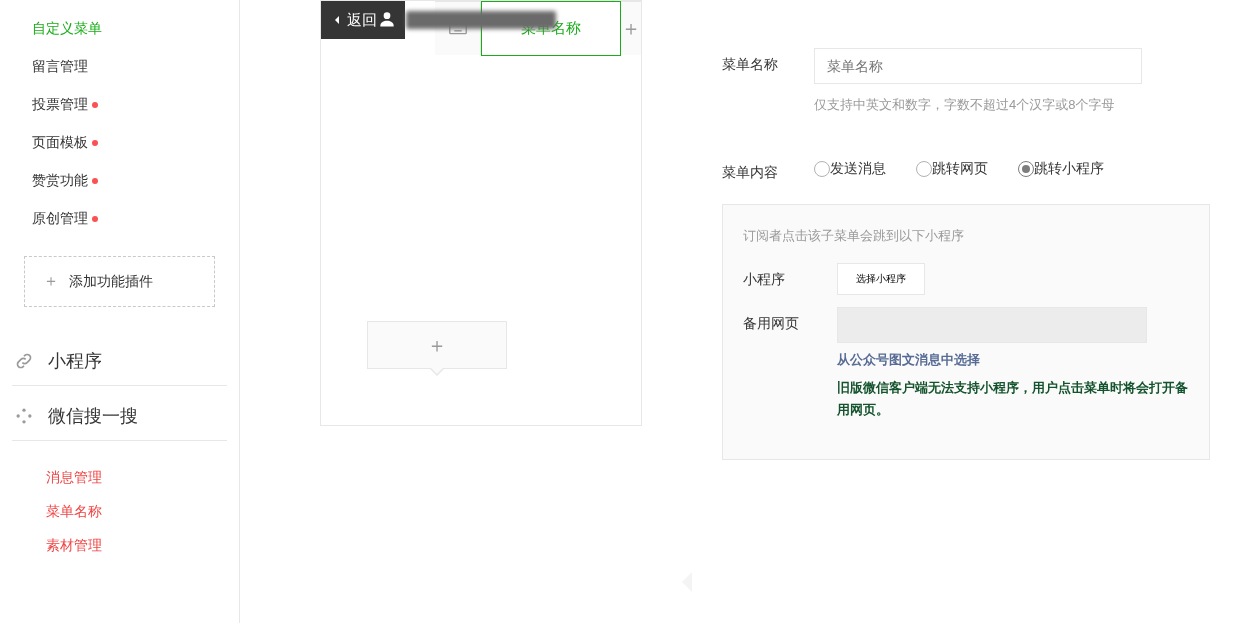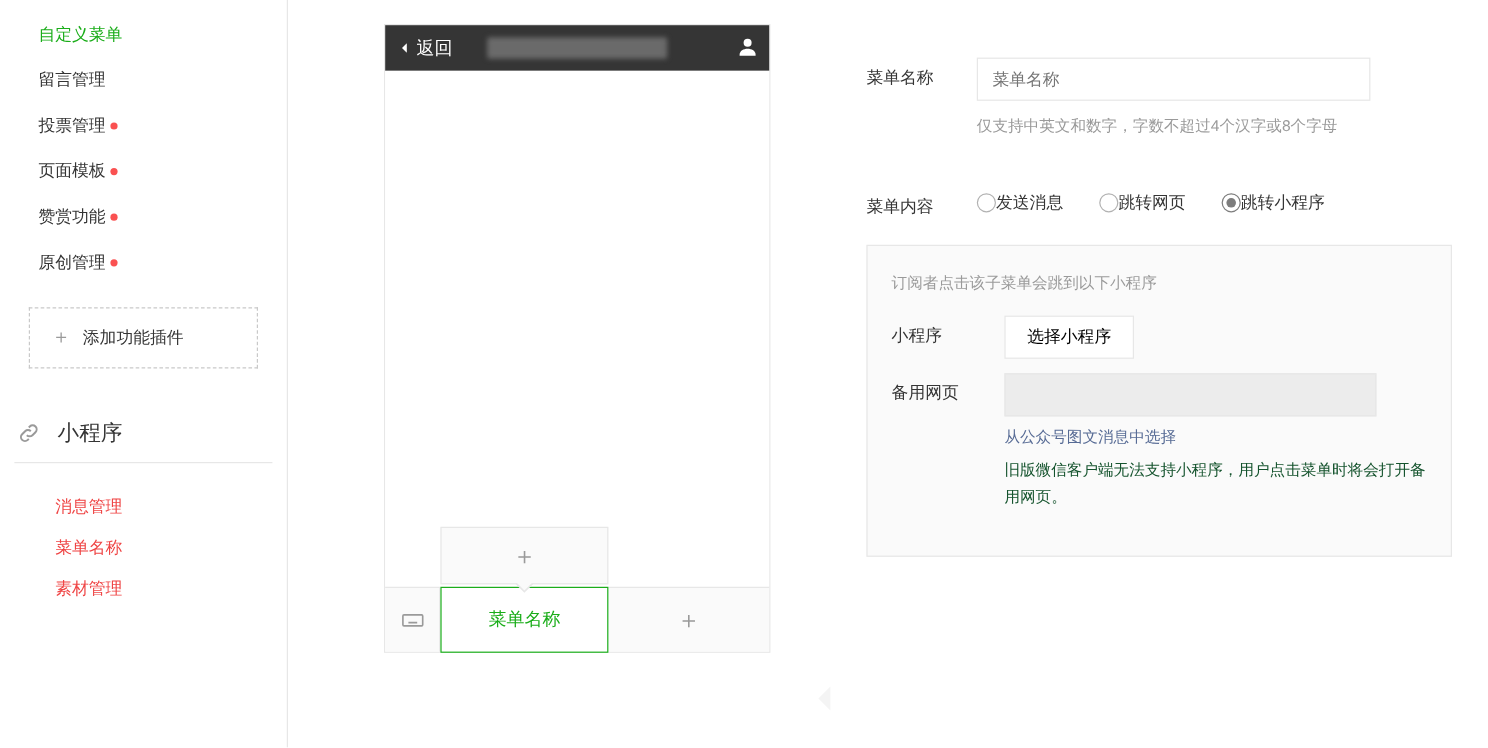--- a/index.html
+++ b/index.html
@@ -74,25 +74,23 @@
 .middle {
   flex: 0 0 420px;
   display: flex;
   justify-content: center;
   padding: 0 50px 0 80px;
   position: relative;
 }
 .phone {
   width: 322px;
   display: flex;
-  flex-direction: column;
   border: 1px solid #e7e7e7;
   position: relative;
-  height: 524px;
-  margin-top: 20px;
+  height: 426px;
 }
 .phone-header {
   background: #353535;
   color: #fff;
   height: 38px;
   display: flex;
   align-items: center;
   justify-content: space-between;
   padding: 0 8px;
 }
@@ -247,21 +245,21 @@
 .panel-desc { color: #9a9a9a; font-size: 13px; margin-bottom: 18px; }
 .panel-row {
   display: flex; align-items: flex-start; gap: 28px;
   margin-bottom: 12px;
 }
 .panel-label { width: 66px; color: #353535; font-size: 14px; padding-top: 8px; }
 .choose-btn {
   border: 1px solid #e7e7e7;
   background: #fff;
   padding: 8px 18px;
-  font-size: 14px;
+  font-size: 10px;
   cursor: pointer;
 }
 .backup-input {
   width: 310px; height: 36px;
   background: #ececec;
   border: 1px solid #e7e7e7;
 }
 .link-text { color: #576b95; font-size: 13px; margin-top: 8px; cursor: pointer; }
 .note-text { color: #14532d; font-size: 13px; margin-top: 8px; line-height: 1.7; }
 </style>
@@ -288,20 +286,33 @@
         <span class="icon">
           <svg viewBox="0 0 24 24" width="20" height="20" fill="none" stroke="#9a9a9a" stroke-width="2">
               <path d="M10 14a4 4 0 0 0 5.66 0l3-3a4 4 0 0 0-5.66-5.66l-1 1"></path>
               <path d="M14 10a4 4 0 0 0-5.66 0l-3 3a4 4 0 0 0 5.66 5.66l1-1"></path>
             </svg>
         </span>
         <span>小程序</span>
       </div>
     </div>
 
+    <div class="section">
+      <div class="section-head">
+        <span class="icon">
+          <svg viewBox="0 0 24 24" width="20" height="20" fill="#9a9a9a">
+              <circle cx="5" cy="12" r="2"></circle>
+              <circle cx="12" cy="5" r="2"></circle>
+              <circle cx="12" cy="19" r="2"></circle>
+              <circle cx="19" cy="12" r="2"></circle>
+            </svg>
+        </span>
+        <span>微信搜一搜</span>
+      </div>
+    </div>
 
     <div class="section section-mgmt-items">
       <div class="sub-item">消息管理</div>
       <div class="sub-item">菜单名称</div>
       <div class="sub-item">素材管理</div>
     </div>
   </div>
 
   <div class="middle">
     <div class="phone">
@@ -376,21 +387,21 @@
     <div class="panel">
       <div class="panel-desc">订阅者点击该子菜单会跳到以下小程序</div>
       <div class="panel-row">
         <div class="panel-label">小程序</div>
         <div>
           <button class="choose-btn">选择小程序</button>
         </div>
       </div>
       <div class="panel-row">
         <div class="panel-label">备用网页</div>
-        <div style="flex:1;">
+        <div style="flex:1;font-weight:bold;">
           <div class="backup-input"></div>
           <div class="link-text">从公众号图文消息中选择</div>
           <div class="note-text">旧版微信客户端无法支持小程序，用户点击菜单时将会打开备用网页。</div>
         </div>
       </div>
     </div>
   </div>
 </div>
 
 </body></html>

